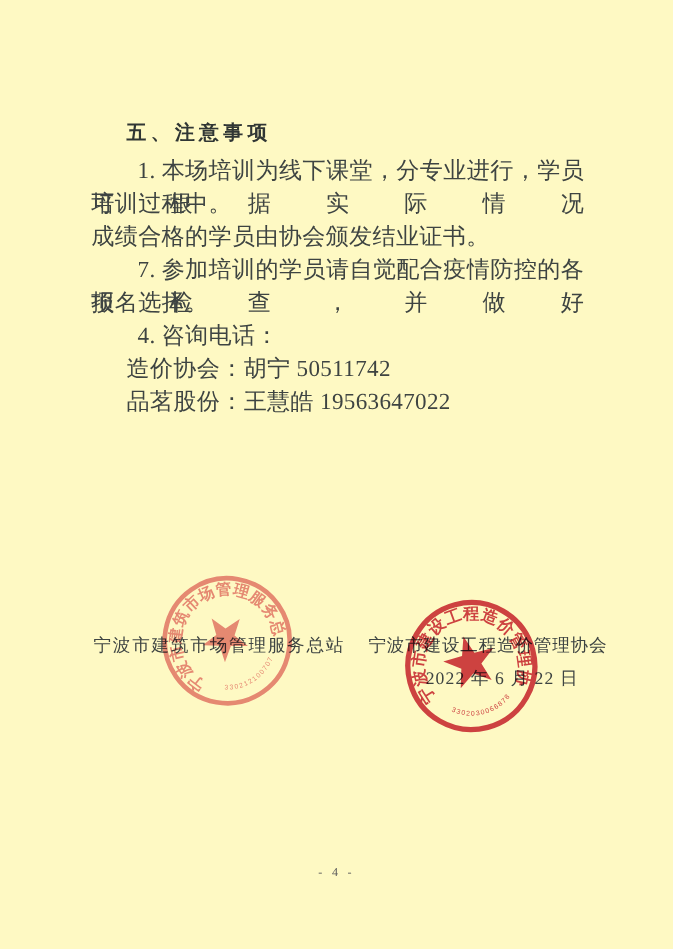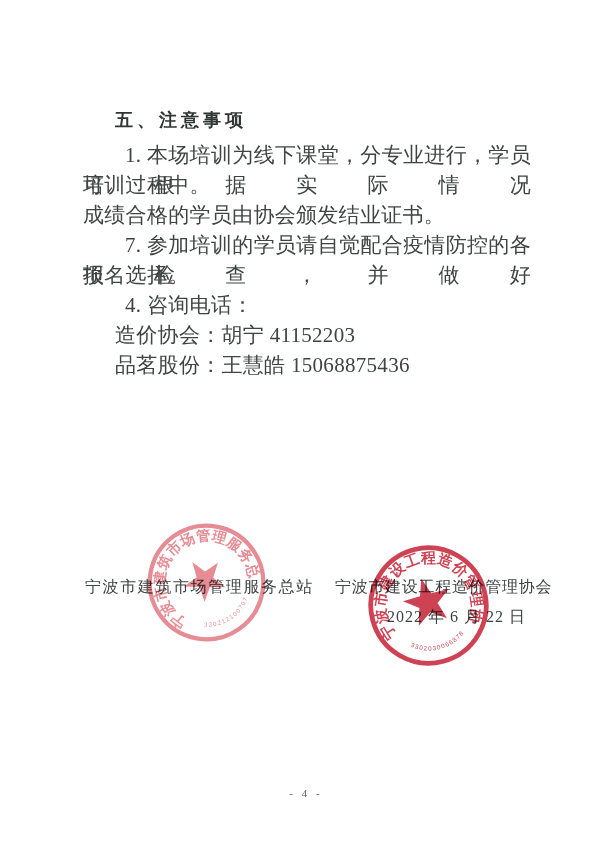--- a/index.html
+++ b/index.html
@@ -1,21 +1,21 @@
 <!DOCTYPE html>
 <html><head>
 <meta charset="utf-8">
 <style>
   * { margin: 0; padding: 0; box-sizing: border-box; }
   html, body { background: #e9e9e9; }
   .page {
     position: relative;
     width: 612px;
     height: 863px;
-    background: #ffffff;
+    background: #fef9c3;
     overflow: hidden;
     font-family: "Liberation Serif", serif;
     color: #3e4442;
   }
   .heading {
     position: absolute;
     left: 83px;
     top: 108px;
     width: 450px;
     text-indent: 32px;
@@ -107,22 +107,22 @@
 
   <div class="heading">五、注意事项</div>
 
   <div class="body-text">
     <div class="line first stretch">1. 本场培训为线下课堂，分专业进行，学员可根据实际情况</div>
     <div class="line">培训过程中。</div>
     <div class="line">成绩合格的学员由协会颁发结业证书。</div>
     <div class="line first stretch">7. 参加培训的学员请自觉配合疫情防控的各项检查，并做好</div>
     <div class="line">报名选择。</div>
     <div class="line first">4. 咨询电话：</div>
-    <div class="line contact">造价协会：胡宁 41152203</div>
-    <div class="line contact">品茗股份：王慧皓 15068875436</div>
+    <div class="line contact">造价协会：胡宁 50511742</div>
+    <div class="line contact">品茗股份：王慧皓 19563647022</div>
   </div>
 
   <div class="footer-org left">宁波市建筑市场管理服务总站</div>
   <div class="footer-org right">宁波市建设工程造价管理协会</div>
   <div class="footer-date">2022 年 6 月 22 日</div>
 
   <svg class="stamp left-stamp" viewBox="0 0 130 130" aria-hidden="true">
     <g transform="rotate(-35 65 65)">
       <circle class="seal-ring" cx="65" cy="65" r="60" stroke-width="4.5"></circle>
       <path id="sealArcL" d="M 26 88 A 45 45 0 1 1 104 88" fill="none"></path>

